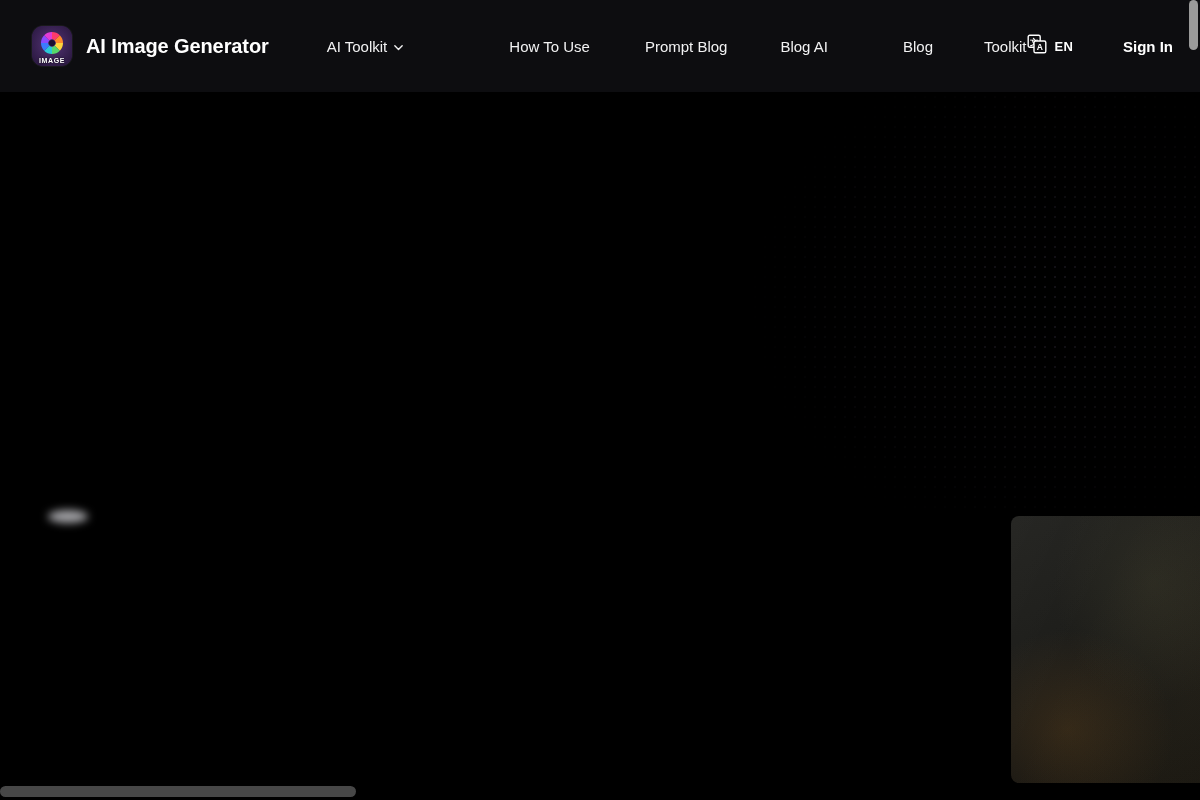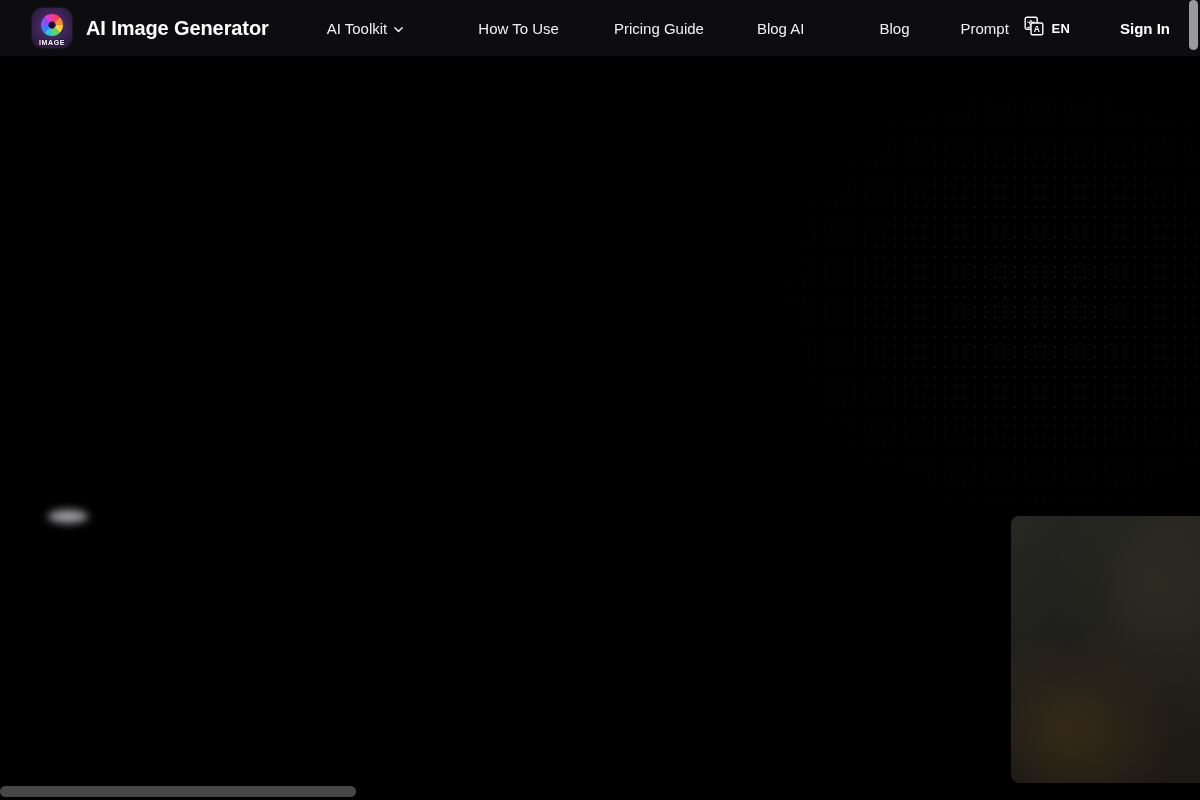--- a/index.html
+++ b/index.html
@@ -12,21 +12,21 @@
   }
   #app {
     position:relative;
     width:1200px; height:800px;
     background:#000000;
   }
 
   
   .site-header {
     position:absolute; top:0; left:0;
-    width:1200px; height:56px;
+    width:1200px; height:92px;
     background:#0d0d10;
     display:flex; align-items:center;
     z-index:30;
   }
   .brand {
     display:flex; align-items:center; gap:14px;
     margin-left:32px;
     text-decoration:none;
   }
   .logo-mark {
@@ -211,47 +211,47 @@
         <a class="nav-link" href="#">
           <span>AI Toolkit</span>
           <span class="chev">
             <svg width="11" height="11" viewBox="0 0 12 12" aria-hidden="true">
               <path d="M2 4.2 L6 8.2 L10 4.2" fill="none" stroke="#f2f2f3" stroke-width="1.5" stroke-linecap="round" stroke-linejoin="round"></path>
             </svg>
           </span>
         </a>
       </span>
 
-      <span class="nav-item" style="margin-right:55px;">
+      <span class="nav-item" style="margin-right:55px;margin-left:31px;">
         <a class="nav-link" href="#">
           <span>How To Use</span>
         </a>
       </span>
 
       <span class="nav-item" style="margin-right:53px;">
         <a class="nav-link" href="#">
-          <span>Pricing Guide</span>
+          <span>Prompt Blog</span>
         </a>
       </span>
 
       <span class="nav-item" style="margin-right:75px;">
         <a class="nav-link" href="#">
           <span>Blog AI</span>
         </a>
       </span>
 
       <span class="nav-item" style="margin-right:51px;">
         <a class="nav-link" href="#">
           <span>Blog</span>
         </a>
       </span>
 
       <span class="nav-item">
         <a class="nav-link" href="#">
-          <span>Prompt</span>
+          <span>Toolkit</span>
         </a>
       </span>
 
     </nav>
 
     <div class="header-right">
       <a class="lang-switch" href="#">
         <span>
           <svg width="20" height="20" viewBox="0 0 20 20" aria-hidden="true">
             <rect x="1.2" y="1.2" width="12" height="12" rx="1.6" fill="none" stroke="#ffffff" stroke-width="1.4"></rect>

